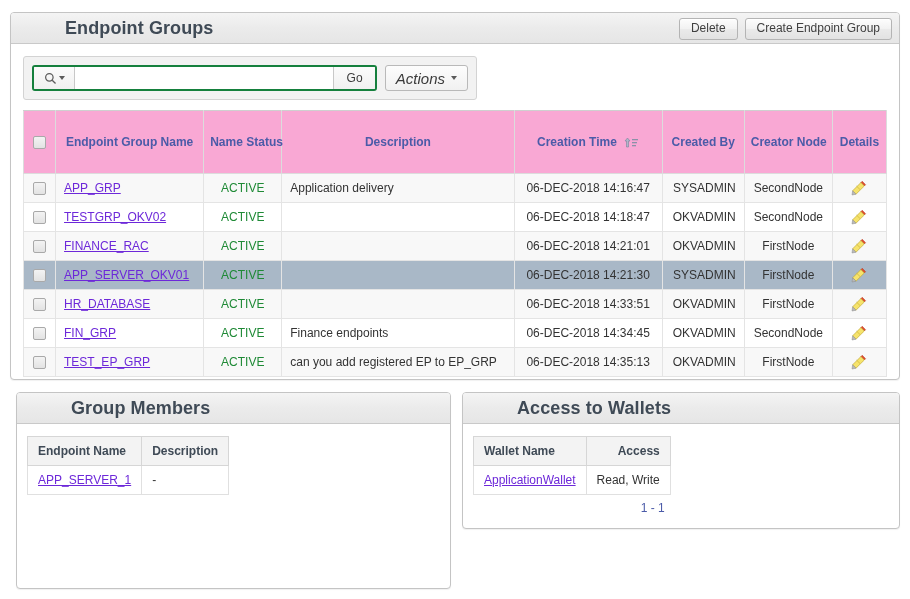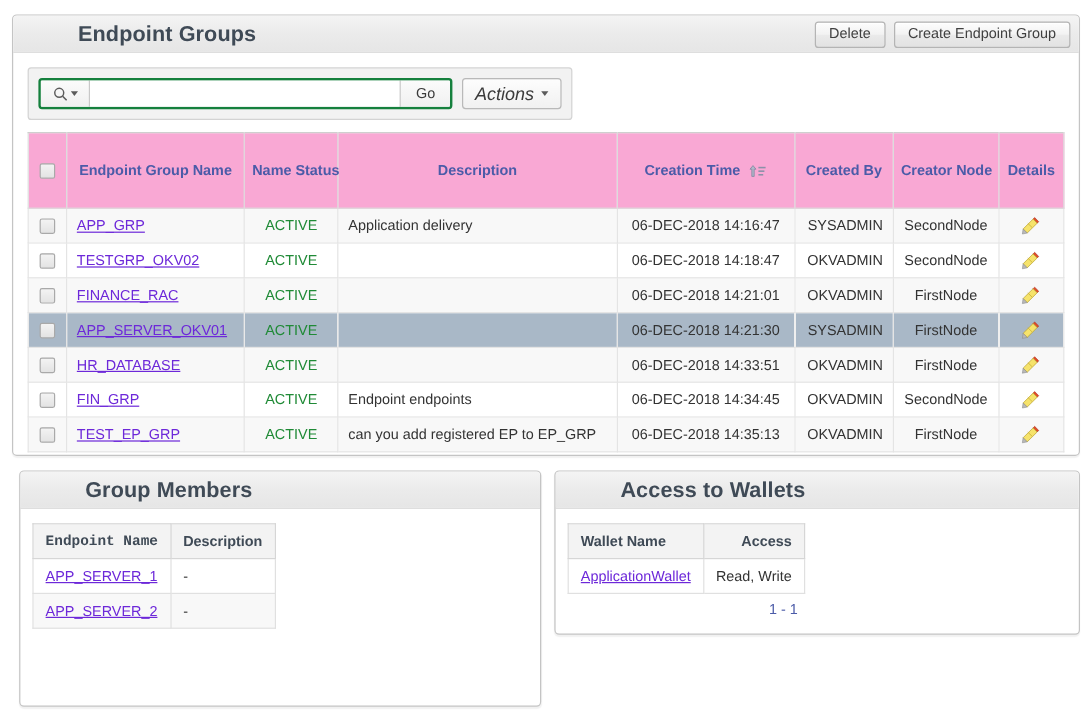--- a/index.html
+++ b/index.html
@@ -398,21 +398,21 @@
                     <polygon points="11.2,1.3 14.6,4.7 13.3,6.0 9.9,2.6" fill="#e24b2a" stroke="#a8331b" stroke-width="0.5"></polygon>
                     <polygon points="9.9,2.6 13.3,6.0 5.0,14.2 1.6,10.8" fill="#f6e36b" stroke="#b9a12c" stroke-width="0.6"></polygon>
                     <line x1="5.5" y1="6.1" x2="9.0" y2="9.5" stroke="#cbb33b" stroke-width="0.7"></line>
                     <polygon points="1.6,10.8 5.0,14.2 1.0,15.0" fill="#b9b9b9" stroke="#8d8d8d" stroke-width="0.5"></polygon>
                   </svg></td>
               </tr>
               <tr class="plain">
                 <td class="c-check"><span class="cb"></span></td>
                 <td class="c-name"><a class="lnk">FIN_GRP</a></td>
                 <td class="c-status"><span class="status-active">ACTIVE</span></td>
-                <td class="c-desc">Endpoint endpoints</td>
+                <td class="c-desc">Finance endpoints</td>
                 <td class="c-time">06-DEC-2018 14:34:45</td>
                 <td class="c-by">OKVADMIN</td>
                 <td class="c-node">SecondNode</td>
                 <td class="c-det"><svg class="pencil" width="16" height="16" viewBox="0 0 16 16">
                     <polygon points="11.2,1.3 14.6,4.7 13.3,6.0 9.9,2.6" fill="#e24b2a" stroke="#a8331b" stroke-width="0.5"></polygon>
                     <polygon points="9.9,2.6 13.3,6.0 5.0,14.2 1.6,10.8" fill="#f6e36b" stroke="#b9a12c" stroke-width="0.6"></polygon>
                     <line x1="5.5" y1="6.1" x2="9.0" y2="9.5" stroke="#cbb33b" stroke-width="0.7"></line>
                     <polygon points="1.6,10.8 5.0,14.2 1.0,15.0" fill="#b9b9b9" stroke="#8d8d8d" stroke-width="0.5"></polygon>
                   </svg></td>
               </tr>
@@ -440,31 +440,27 @@
 
   <div class="panel" style="left:16px; top:392px; width:435px; height:197px;">
     <div class="panel-header">
       <span class="panel-title">Group Members</span>
     </div>
     <div class="panel-body" style="padding:12px 10px;">
       <div class="sub-wrap">
         <table class="sub">
           <thead>
             <tr>
-              <th style="width:98px;font-family:Liberation Mono, monospace;">Endpoint Name</th>
+              <th style="width:98px;">Endpoint Name</th>
               <th style="width:74px;">Description</th>
             </tr>
           </thead>
           <tbody>
               <tr>
                 <td><a class="lnk">APP_SERVER_1</a></td>
-                <td>-</td>
-              </tr>
-              <tr class="alt">
-                <td><a class="lnk">APP_SERVER_2</a></td>
                 <td>-</td>
               </tr>
             </tbody>
         </table>
       </div>
     </div>
   </div>
 
   <div class="panel" style="left:462px; top:392px; width:438px; height:137px;">
     <div class="panel-header">

